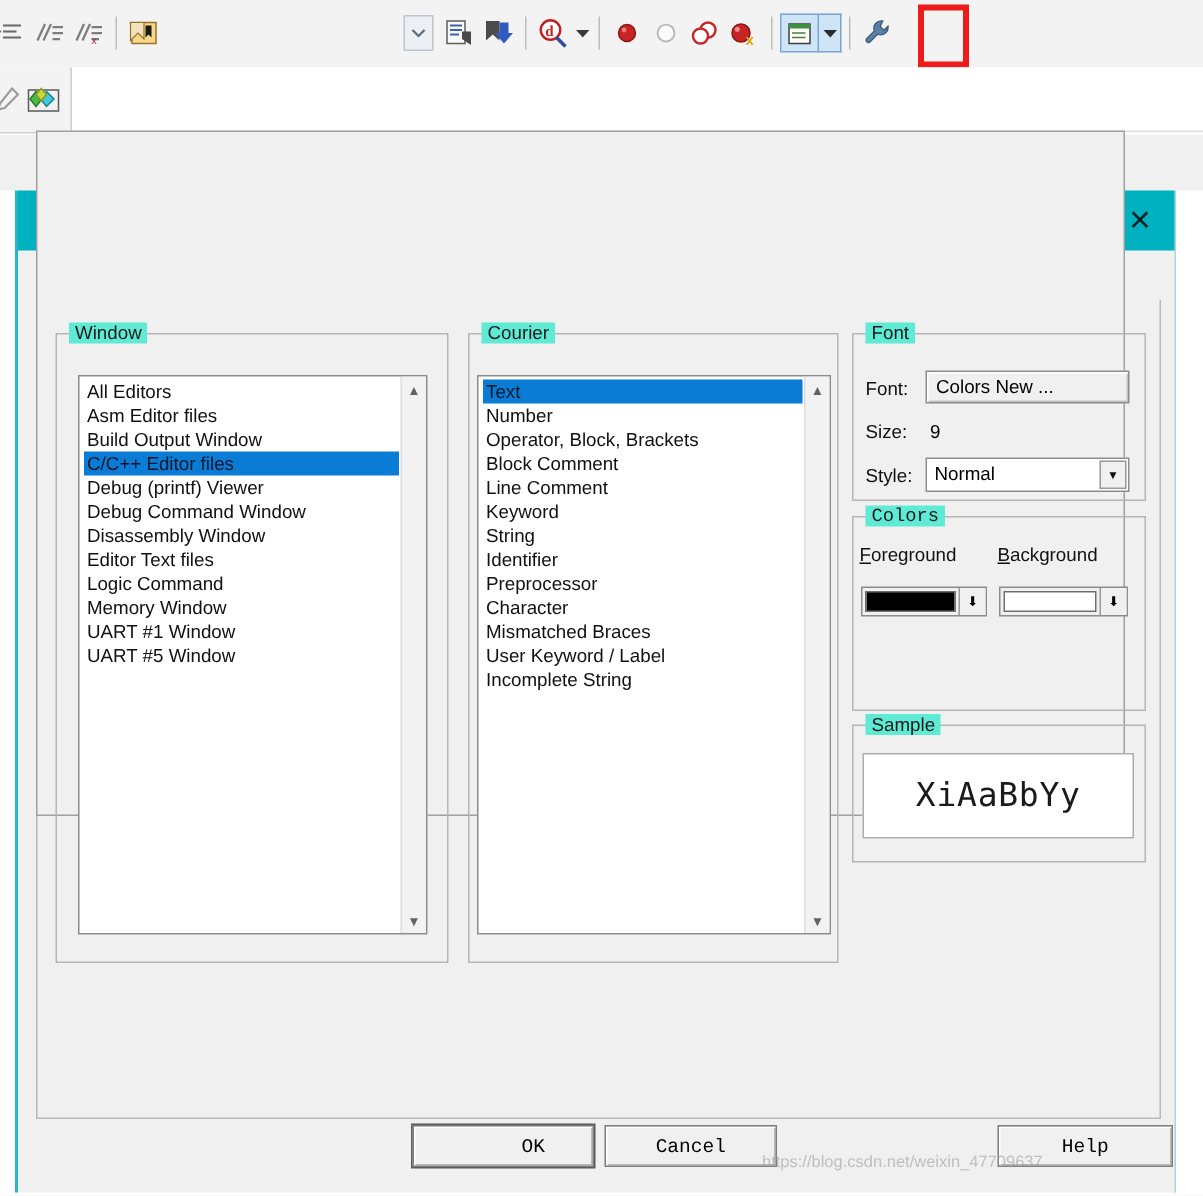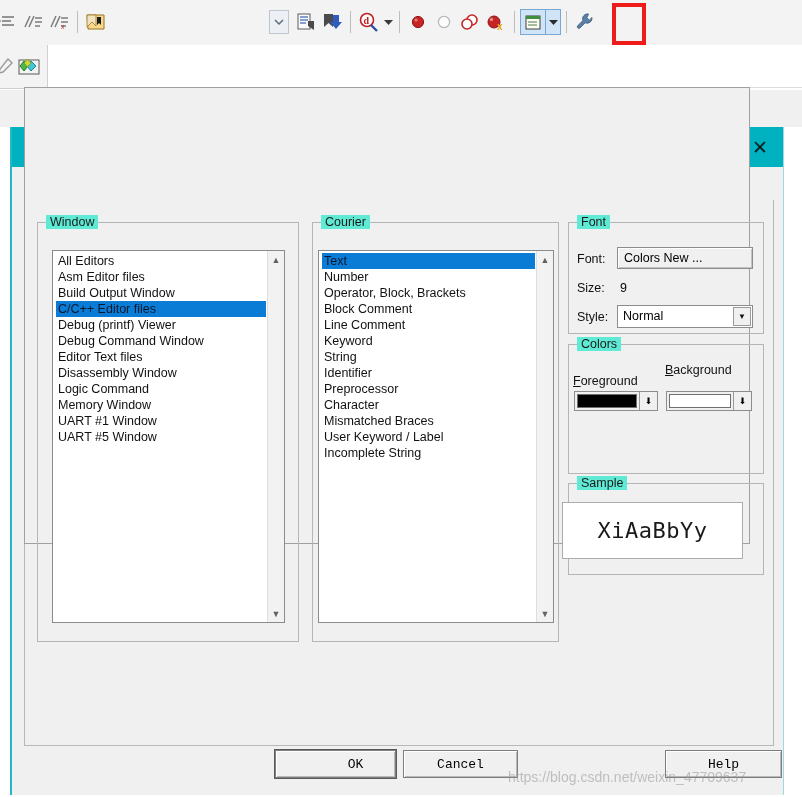--- a/index.html
+++ b/index.html
@@ -188,21 +188,21 @@
     left: 8px;
     background: #5eead4;
     padding: 0 4px;
     font-size: 12.5px;
     color: #1a1a1a;
   }
 
   #grp-window   { left: 37px;  top: 222px; width: 262px; height: 420px; }
   #grp-element  { left: 312px; top: 222px; width: 247px; height: 420px; }
   #grp-font     { left: 568px; top: 222px; width: 196px; height: 112px; }
-  #grp-colors   { left: 568px; top: 344px; width: 196px; height: 130px; }
+  #grp-colors   { left: 568px; top: 344px; width: 196px; height: 130px; font-family: Liberation Mono, monospace; }
   #grp-sample   { left: 568px; top: 483px; width: 196px; height: 92px; }
 
   
   .listbox {
     position: absolute;
     background: #ffffff;
     border: 1px solid #8b8b8b;
     box-sizing: border-box;
     overflow: hidden;
   }
@@ -312,21 +312,21 @@
     font-size: 8px;
     color: #111;
   }
 
   
   .color-head {
     position: absolute;
     font-size: 12.5px;
     color: #111;
   }
-  #hd-fore { left: 573px; top: 374px; }
+  #hd-fore { left: 573px; top: 363px; }
   #hd-back { left: 665px; top: 363px; }
   .uline { text-decoration: underline; }
 
   .colorctl {
     position: absolute;
     height: 20px;
     border: 1px solid #8c8c8c;
     box-sizing: border-box;
     display: flex;
     cursor: pointer;
@@ -346,21 +346,21 @@
     display: flex;
     align-items: center;
     justify-content: center;
     font-size: 9px;
     line-height: 1;
   }
 
   
   #sample-box {
     position: absolute;
-    left: 562px; top: 502px;
+    left: 575px; top: 502px;
     width: 181px; height: 57px;
     background: #ffffff;
     border: 1px solid #acacac;
     box-sizing: border-box;
     display: flex;
     align-items: center;
     justify-content: center;
   }
   #sample-text {
     font-family: "DejaVu Sans Mono", "Liberation Mono", monospace;
@@ -386,21 +386,21 @@
     color: #000;
   }
   #btn-ok     { left: 275px; top: 750px; width: 121px; outline: 1px solid #5a5a5a; padding-left: 40px; }
   #btn-cancel { left: 403px; top: 750px; width: 115px; }
   #btn-help   { left: 665px; top: 750px; width: 117px; }
 
   
   #watermark {
     position: absolute;
     left: 508px; top: 769px;
-    font-size: 14px;
+    font-size: 11px;
     color: rgba(150,150,150,0.55);
     white-space: nowrap;
     pointer-events: none;
     font-family: "Liberation Sans", sans-serif;
   }
 
   
   svg { display: block; }
 </style>
 </head>
@@ -599,22 +599,22 @@
   <span class="group-label">Window</span>
 </div>
 <div class="listbox" id="list-window">
   <div class="list-items">
     <div class="list-item">All Editors</div>
     <div class="list-item">Asm Editor files</div>
     <div class="list-item">Build Output Window</div>
     <div class="list-item selected" style="background: rgb(10, 124, 214);">C/C++ Editor files</div>
     <div class="list-item">Debug (printf) Viewer</div>
     <div class="list-item">Debug Command Window</div>
+    <div class="list-item">Disassembly Window</div>
     <div class="list-item">Editor Text files</div>
-    <div class="list-item">Disassembly Window</div>
     <div class="list-item">Logic Command</div>
     <div class="list-item">Memory Window</div>
     <div class="list-item">UART #1 Window</div>
     <div class="list-item">UART #5 Window</div>
   </div>
   <div class="vscroll">
     <div class="arrow up">▲</div>
     <div class="arrow down">▼</div>
   </div>
 </div>

